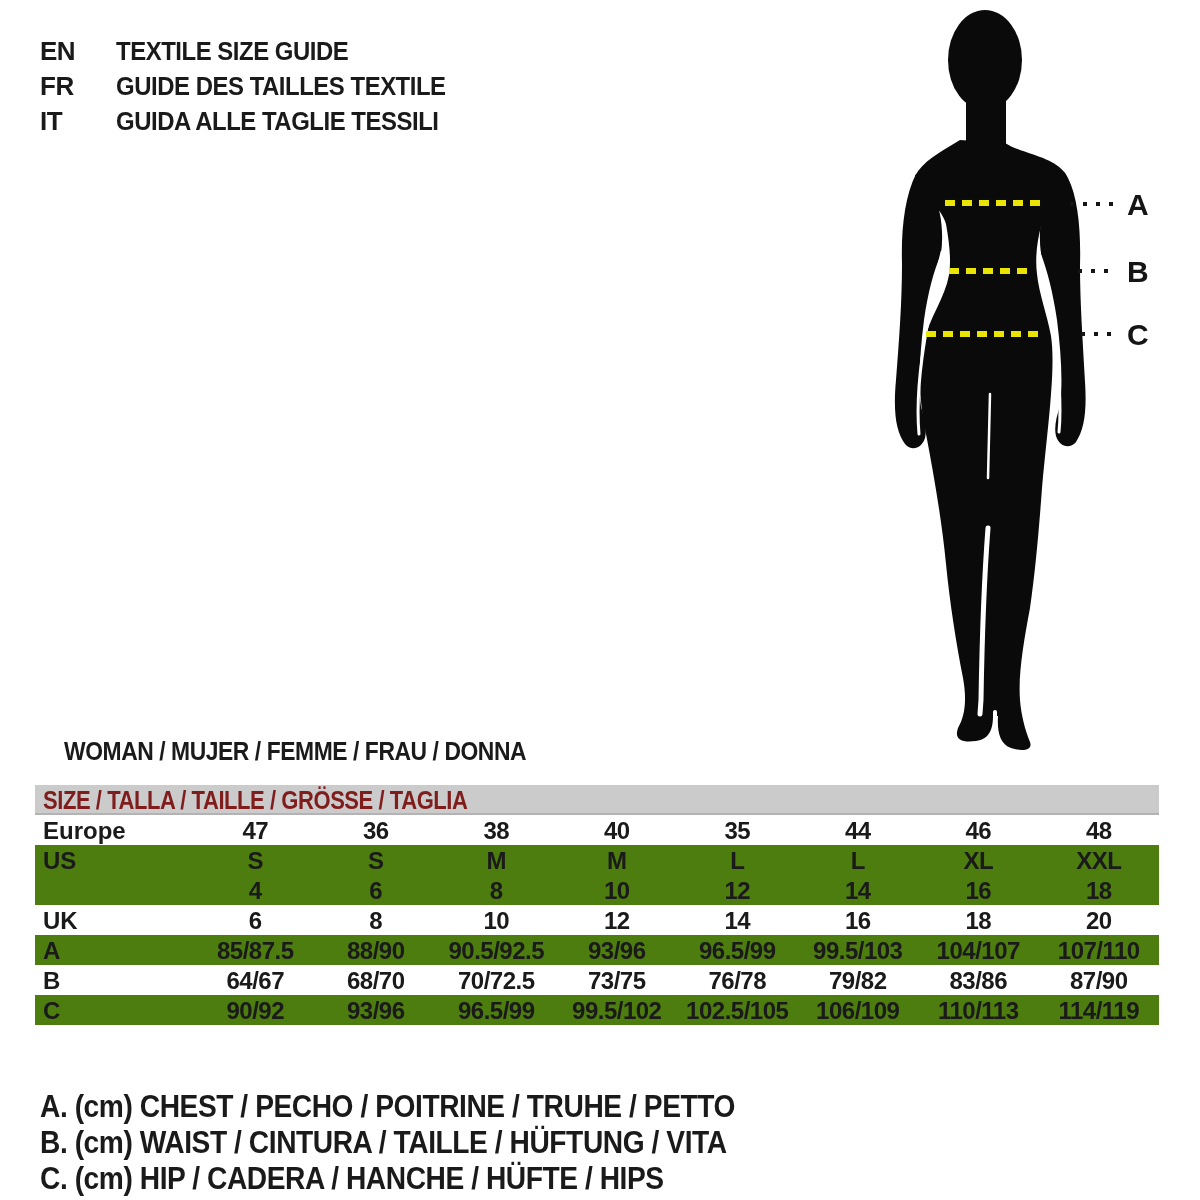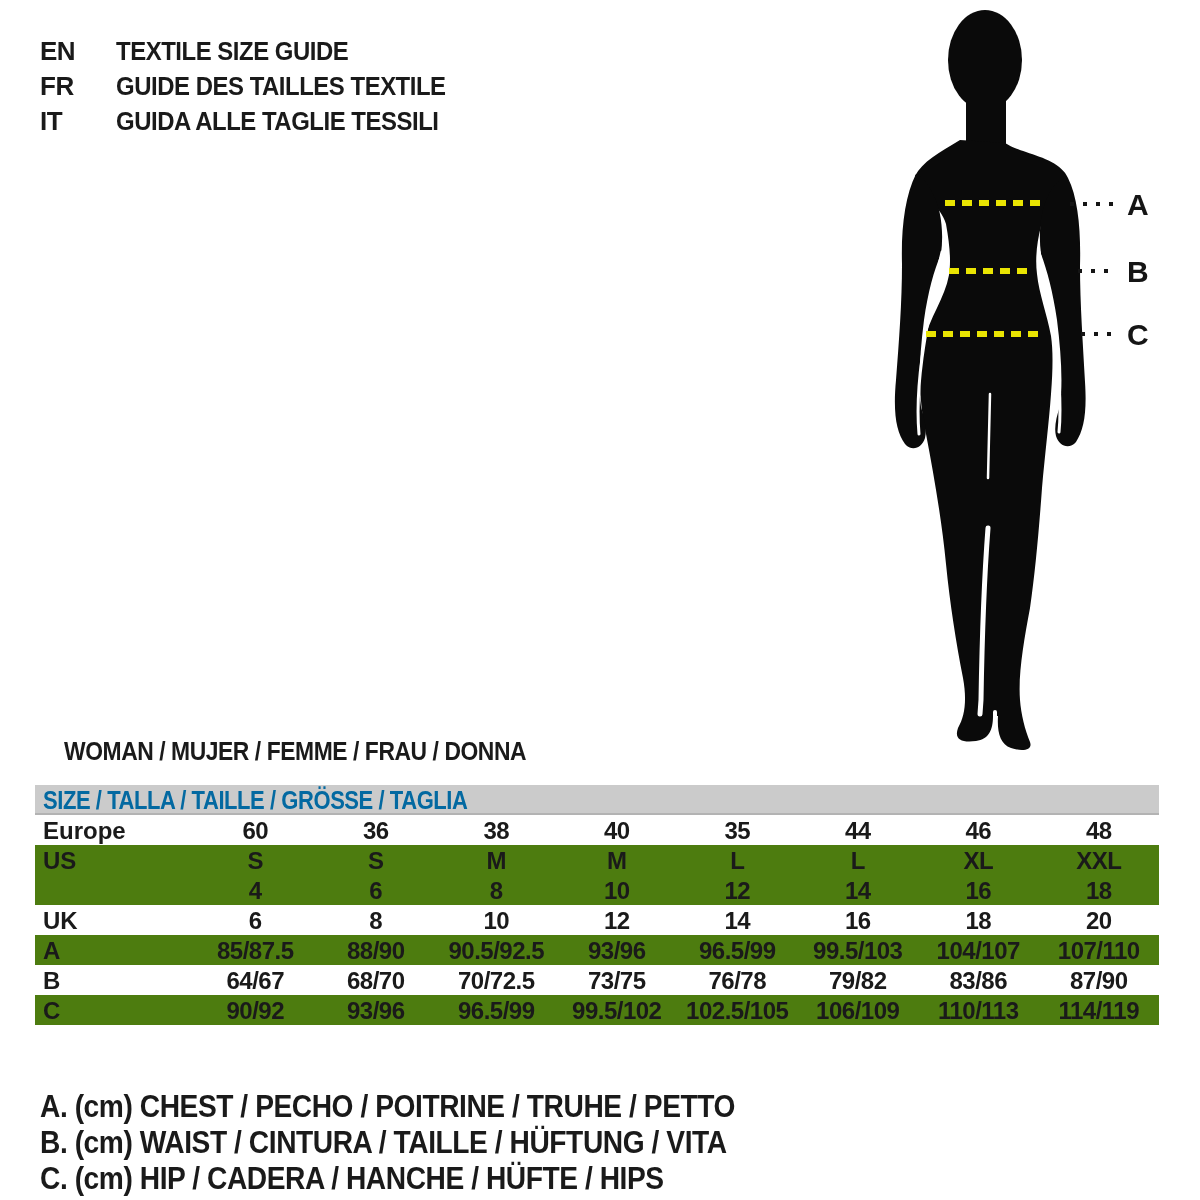--- a/index.html
+++ b/index.html
@@ -16,21 +16,21 @@
   
   .figure-svg{position:absolute;left:880px;top:0;width:280px;height:770px;}
   .abc-label{font-size:30px;font-weight:bold;fill:#151515;}
   
   .section-title{position:absolute;left:40px;top:736px;font-size:26px;letter-spacing:-0.5px;white-space:nowrap;margin-left:24px;}
   .condense{display:inline-block;transform:scaleX(0.88);transform-origin:0 50%;white-space:nowrap;}
   
   .size-table{position:absolute;left:35px;top:785px;width:1124px;}
   .table-header{
     height:30px;line-height:30px;background:#cbcbcb;border-bottom:2px solid #b3b3b3;
-    padding-left:8px;font-size:25px;color:#0369a1;letter-spacing:-0.5px;box-sizing:border-box;
+    padding-left:8px;font-size:25px;color:#7f1d1d;letter-spacing:-0.5px;box-sizing:border-box;
   }
   .t-row{display:flex;height:30px;line-height:32px;font-size:24px;}
   .t-row.shade{background:#4d7c0f;}
   .t-label{width:160px;padding-left:8px;box-sizing:border-box;text-align:left;}
   .t-cell{flex:1;text-align:center;letter-spacing:-0.5px;}
   
   .legend{position:absolute;left:40px;top:1088px;}
   .legend-line{height:36px;line-height:36px;font-size:32px;letter-spacing:-0.5px;}
 </style>
 </head>
@@ -141,21 +141,21 @@
     <span class="condense">WOMAN / MUJER / FEMME / FRAU / DONNA</span>
   </div>
 
   <div class="size-table">
     <div class="table-header">
       <span class="condense">SIZE / TALLA / TAILLE / GRÖSSE / TAGLIA</span>
     </div>
     <div id="table-rows">
         <div class="t-row">
           <div class="t-label">Europe</div>
-          <div class="t-cell">60</div>
+          <div class="t-cell">47</div>
           <div class="t-cell">36</div>
           <div class="t-cell">38</div>
           <div class="t-cell">40</div>
           <div class="t-cell">35</div>
           <div class="t-cell">44</div>
           <div class="t-cell">46</div>
           <div class="t-cell">48</div>
         </div>
         <div class="t-row shade">
           <div class="t-label">US</div>

